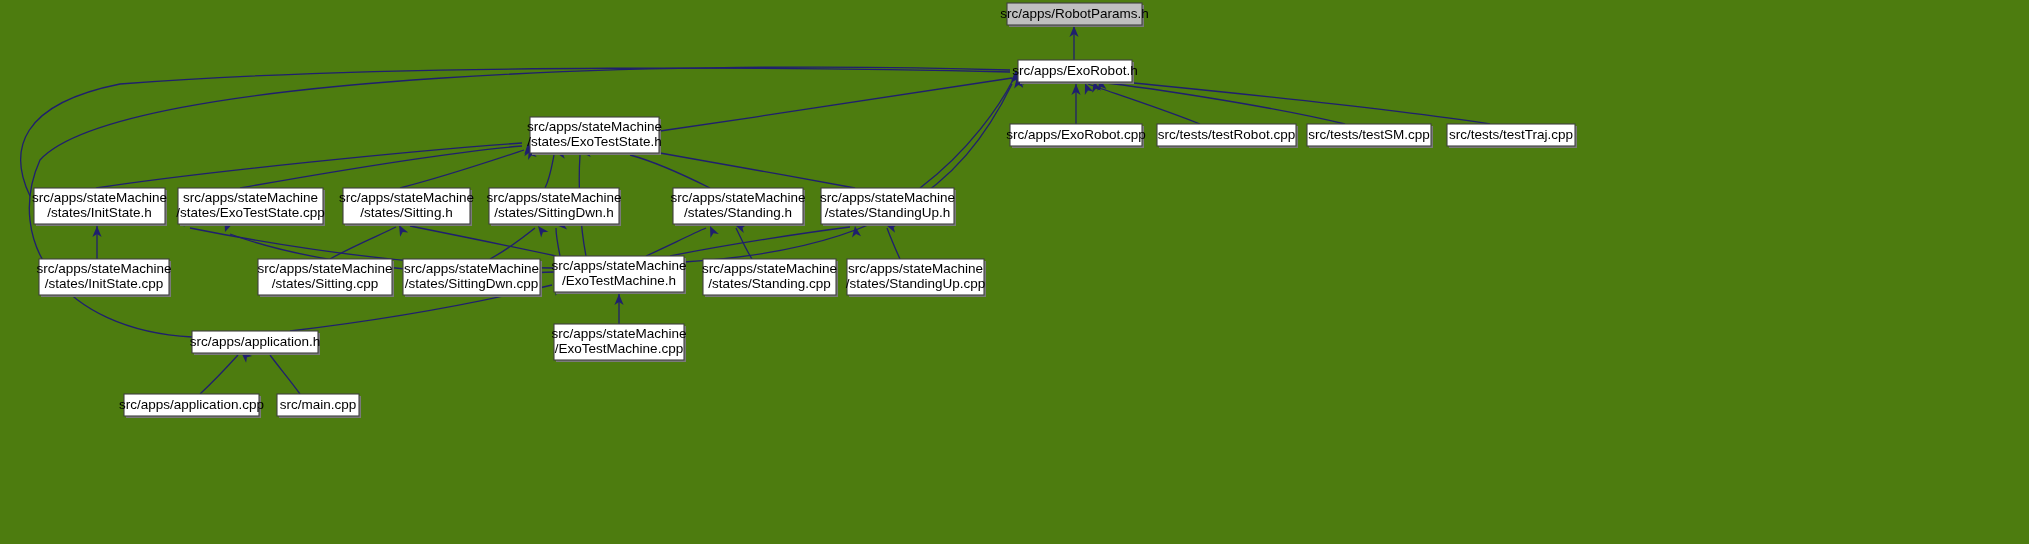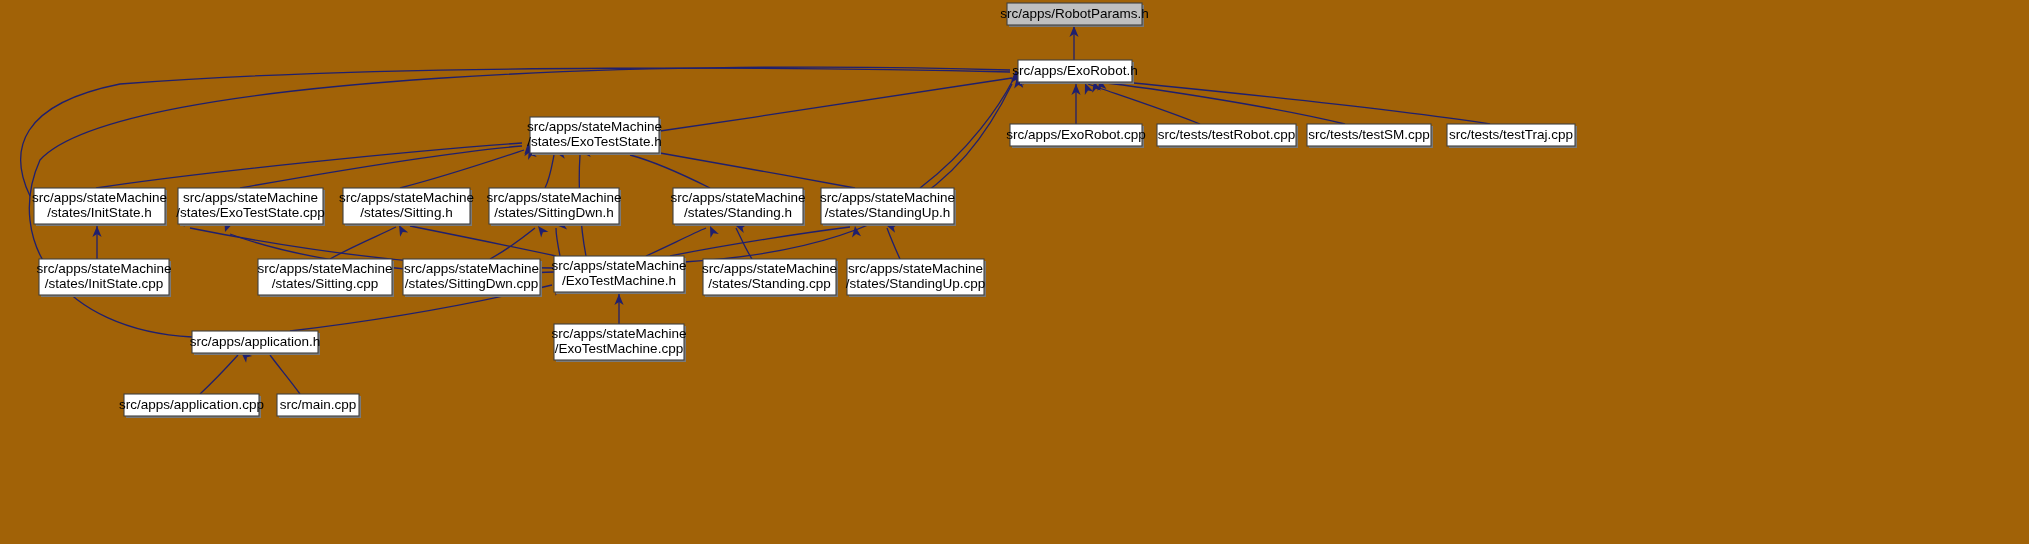--- a/index.html
+++ b/index.html
@@ -1,17 +1,17 @@
 <!DOCTYPE html>
 <html><head>
 <meta charset="utf-8">
 <style>
   html,body{margin:0;padding:0;background:#ffffff;}
   body{font-family:"Liberation Sans", sans-serif;}
-  #graph-wrap{position:relative;width:2029px;height:544px;background:#a16207;overflow:hidden;}
+  #graph-wrap{position:relative;width:2029px;height:544px;background:#4d7c0f;overflow:hidden;}
   svg.graph{position:absolute;left:0;top:0;width:2029px;height:544px;}
   .node-label{font-family:"Liberation Sans", sans-serif;font-size:13.5px;fill:#000;text-anchor:middle;dominant-baseline:middle;}
   .node-box{stroke:#404040;stroke-width:1.1;}
   .edge{fill:none;stroke:#1f1f6e;stroke-width:1.3;}
   .arrowhead{fill:#1f1f6e;stroke:none;}
 </style>
 </head>
 <body>
 
 <div id="graph-wrap">

